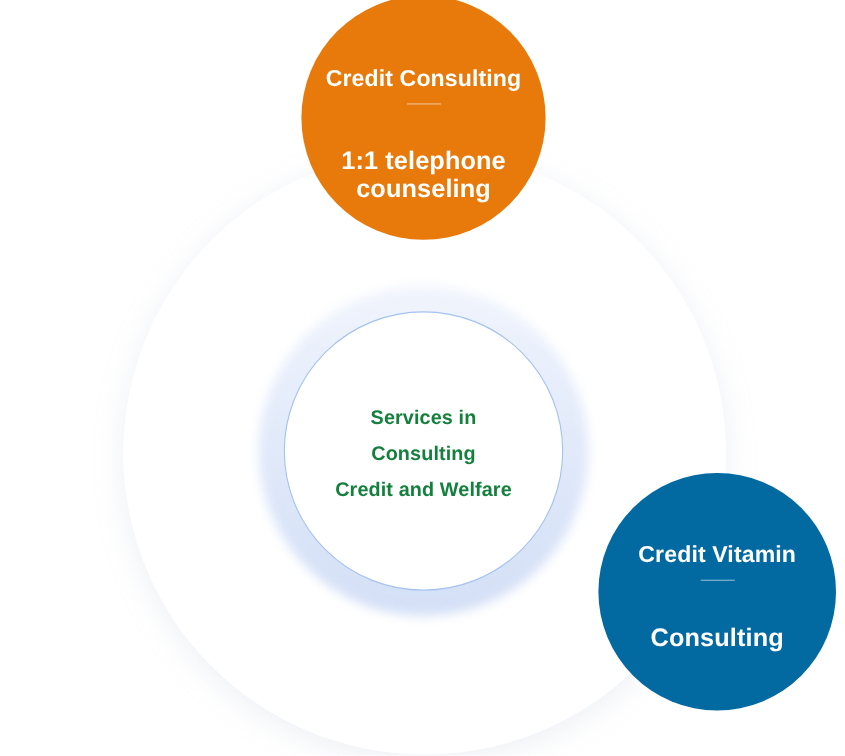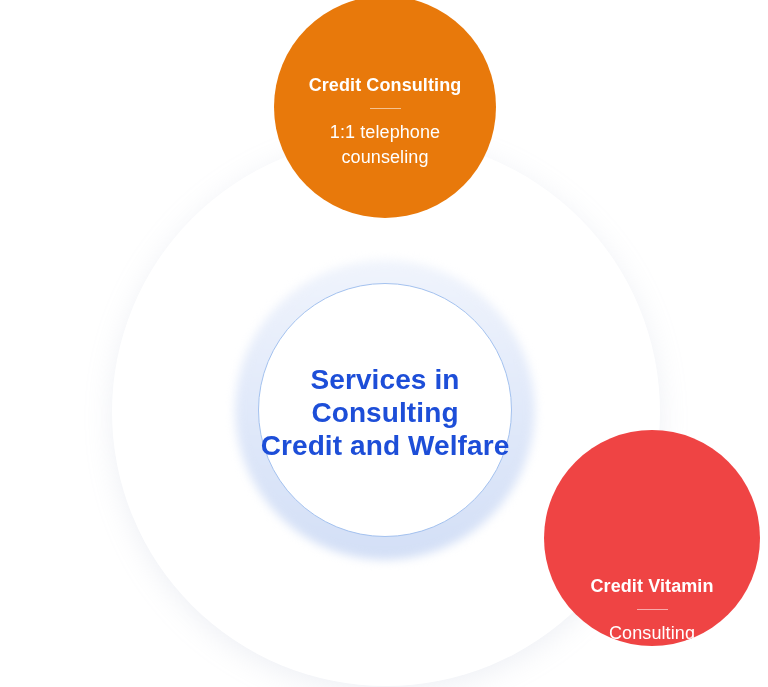--- a/index.html
+++ b/index.html
@@ -47,24 +47,24 @@
     border-radius: 50%;
     background: #ffffff;
     border: 1px solid #a4c2ef;
     box-sizing: border-box;
     display: flex;
     align-items: center;
     justify-content: center;
     text-align: center;
   }
   .center-text {
-    font-size: 28px;
+    font-size: 18px;
     line-height: 33px;
     font-weight: bold;
-    color: #1d4ed8;
+    color: #15803d;
     letter-spacing: 0.1px;
     transform: translateY(2px);
   }
   
   .node {
     position: absolute;
     border-radius: 50%;
     display: flex;
     flex-direction: column;
     align-items: center;
@@ -88,36 +88,37 @@
     padding-top: 7px;
   }
   .node-right {
     left: 544px;
     top: 430px;
     width: 216px;
     height: 216px;
     padding-top: 6px;
   }
   .node-title {
-    font-size: 18px;
+    font-size: 21px;
     line-height: 27px;
     font-weight: bold;
     letter-spacing: 0.1px;
   }
   .node-divider {
     width: 31px;
     height: 1px;
     margin: 9px auto 11px;
     background: rgba(255, 255, 255, 0.55);
   }
   .node-sub {
-    font-size: 18px;
+    font-size: 23px;
     line-height: 25px;
-    font-weight: normal;
+    font-weight: bold;
     letter-spacing: 0.1px;
+    margin-top: 28px;
   }
 </style>
 </head>
 <body>
 
 <div class="stage">
 
   <div class="big-circle"></div>
 
   <div class="ring"></div>
@@ -133,21 +134,21 @@
   <div class="node node-top" style="background-color: rgb(232, 121, 11);">
     <div class="node-title">Credit Consulting</div>
     <div class="node-divider"></div>
     <div class="node-sub">
       <div>1:1 telephone</div>
       <div>counseling</div>
     </div>
   </div>
 
 
-  <div class="node node-right" style="background-color: #ef4444; justify-content: flex-end;">
+  <div class="node node-right" style="background-color: #0369a1;">
     <div class="node-title">Credit Vitamin</div>
     <div class="node-divider"></div>
     <div class="node-sub">
       <div>Consulting</div>
     </div>
   </div>
 
 </div>
 
 </body></html>

